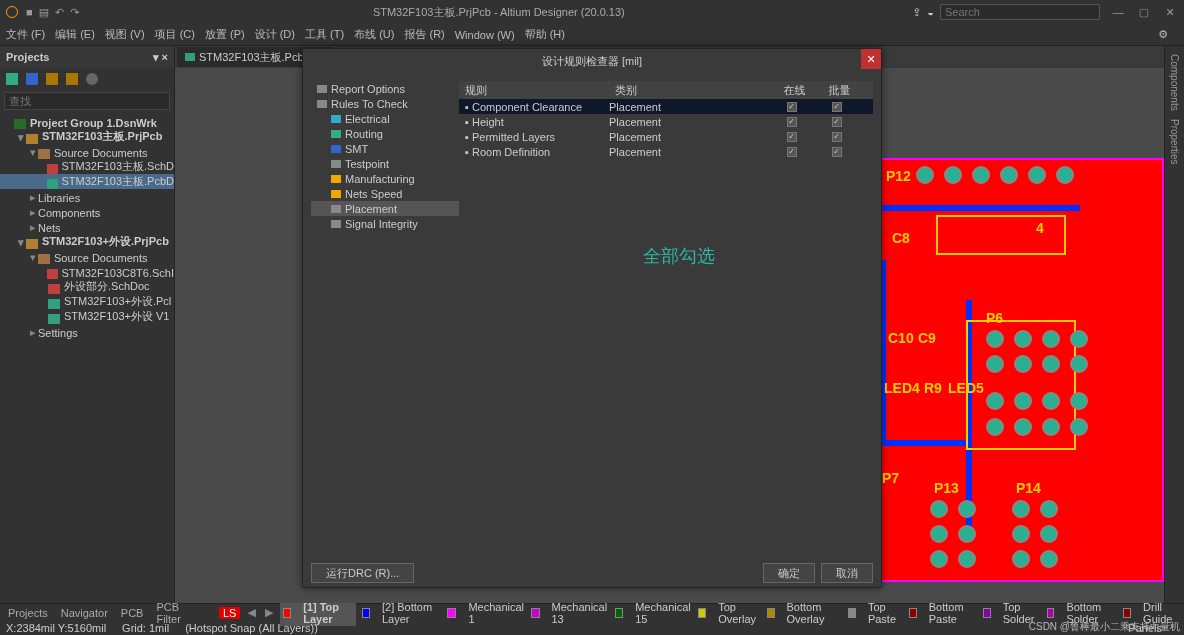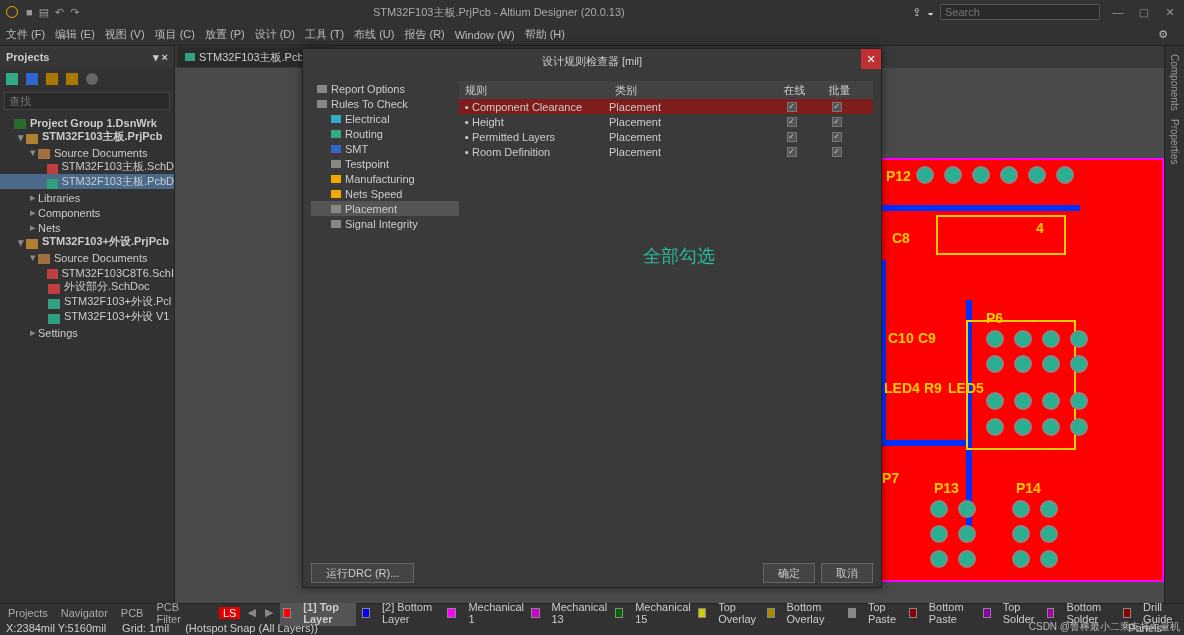--- a/index.html
+++ b/index.html
@@ -55,21 +55,21 @@
 .dialog .left{width:148px;}
 .dialog .left div{height:15px;display:flex;align-items:center;padding-left:6px;}
 .dialog .left div.sub{padding-left:20px;}
 .dialog .left div.sel{background:#555;}
 .dialog .left .ico{width:10px;height:8px;margin-right:4px;}
 .dialog .right{flex:1;}
 .dialog .ghdr{height:18px;background:#424242;display:flex;align-items:center;}
 .dialog .ghdr span{padding-left:6px;}
 .dialog .c1{width:150px;} .dialog .c2{width:160px;} .dialog .c3{width:45px;text-align:center;} .dialog .c4{width:45px;text-align:center;}
 .dialog .row{height:15px;display:flex;align-items:center;}
-.dialog .row.sel{background:#7f1d1d;}
+.dialog .row.sel{background:#0f172a;}
 .dialog .row .chk{width:10px;height:10px;background:#555;border:1px solid #777;margin:0 auto;display:flex;align-items:center;justify-content:center;font-size:8px;color:#ccc;}
 .dialog .hint{position:absolute;left:340px;top:195px;color:#2ab8a0;font-size:18px;}
 .dialog .foot{height:28px;display:flex;align-items:center;padding:0 8px;gap:6px;}
 .dialog .foot .spacer{flex:1;}
 .dialog .btn{height:20px;padding:0 14px;background:#444;border:1px solid #666;display:flex;align-items:center;}
 </style>
 </head>
 <body>
 
 <div class="topbar">

